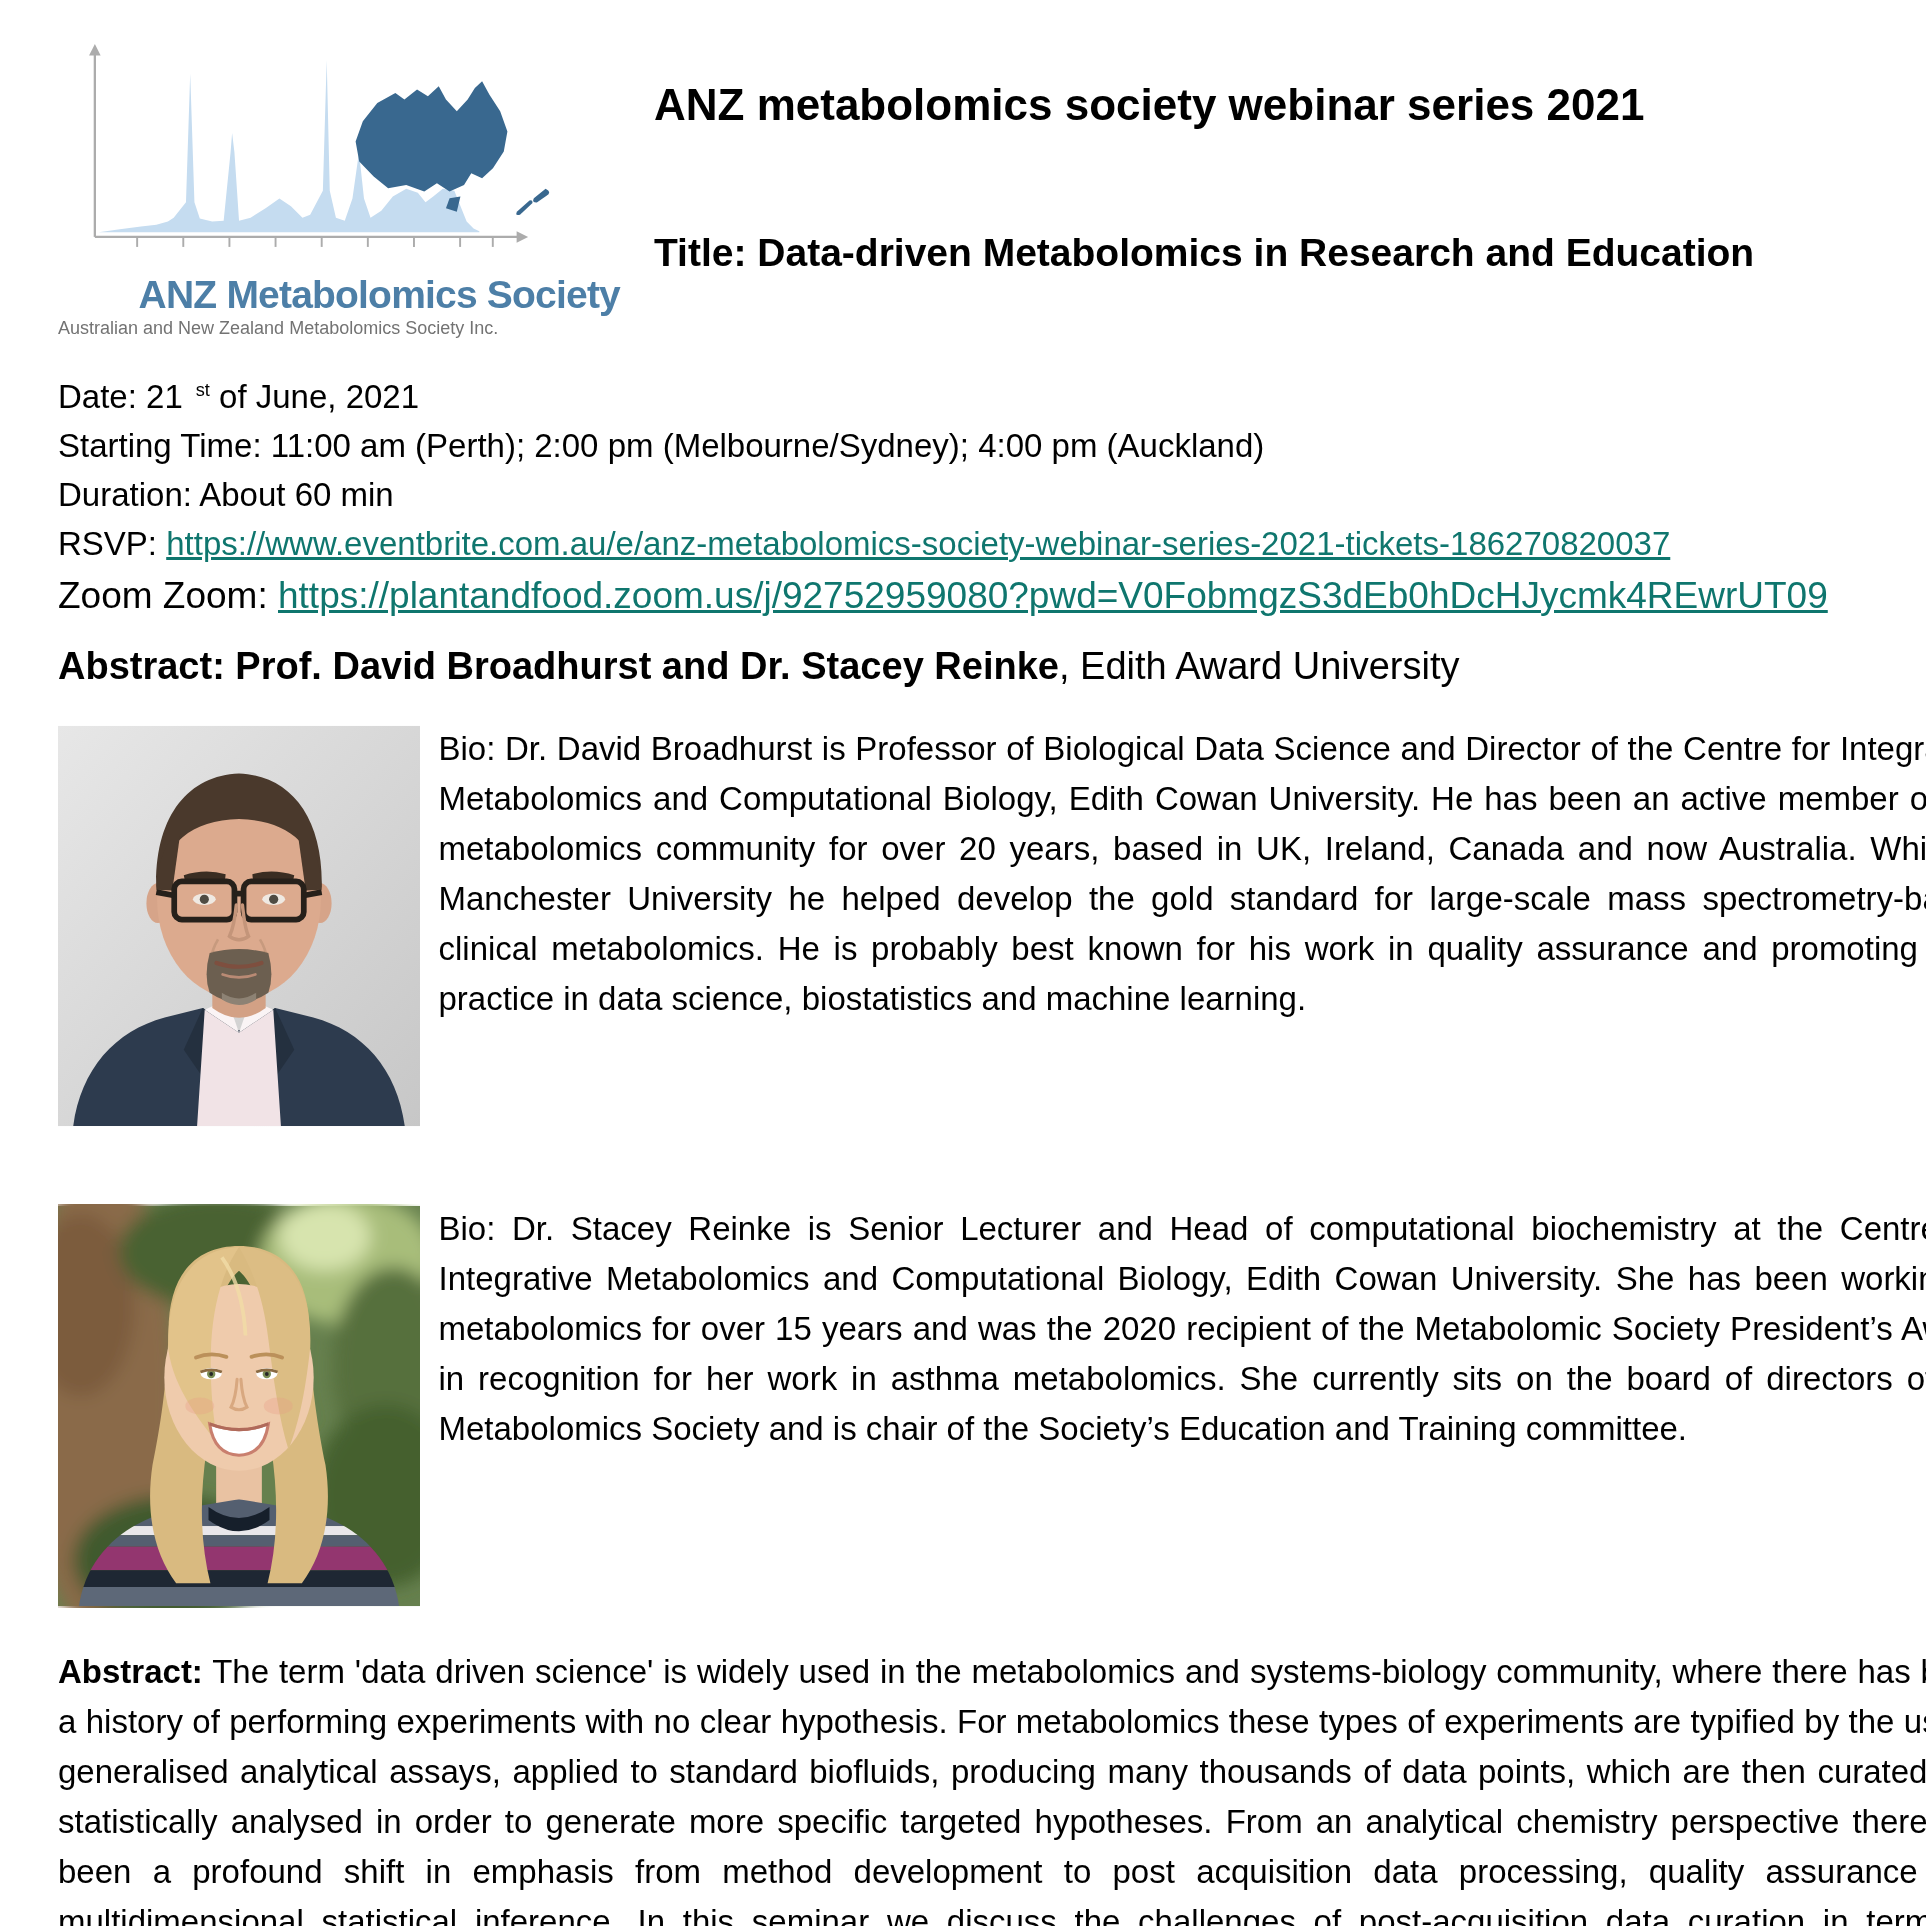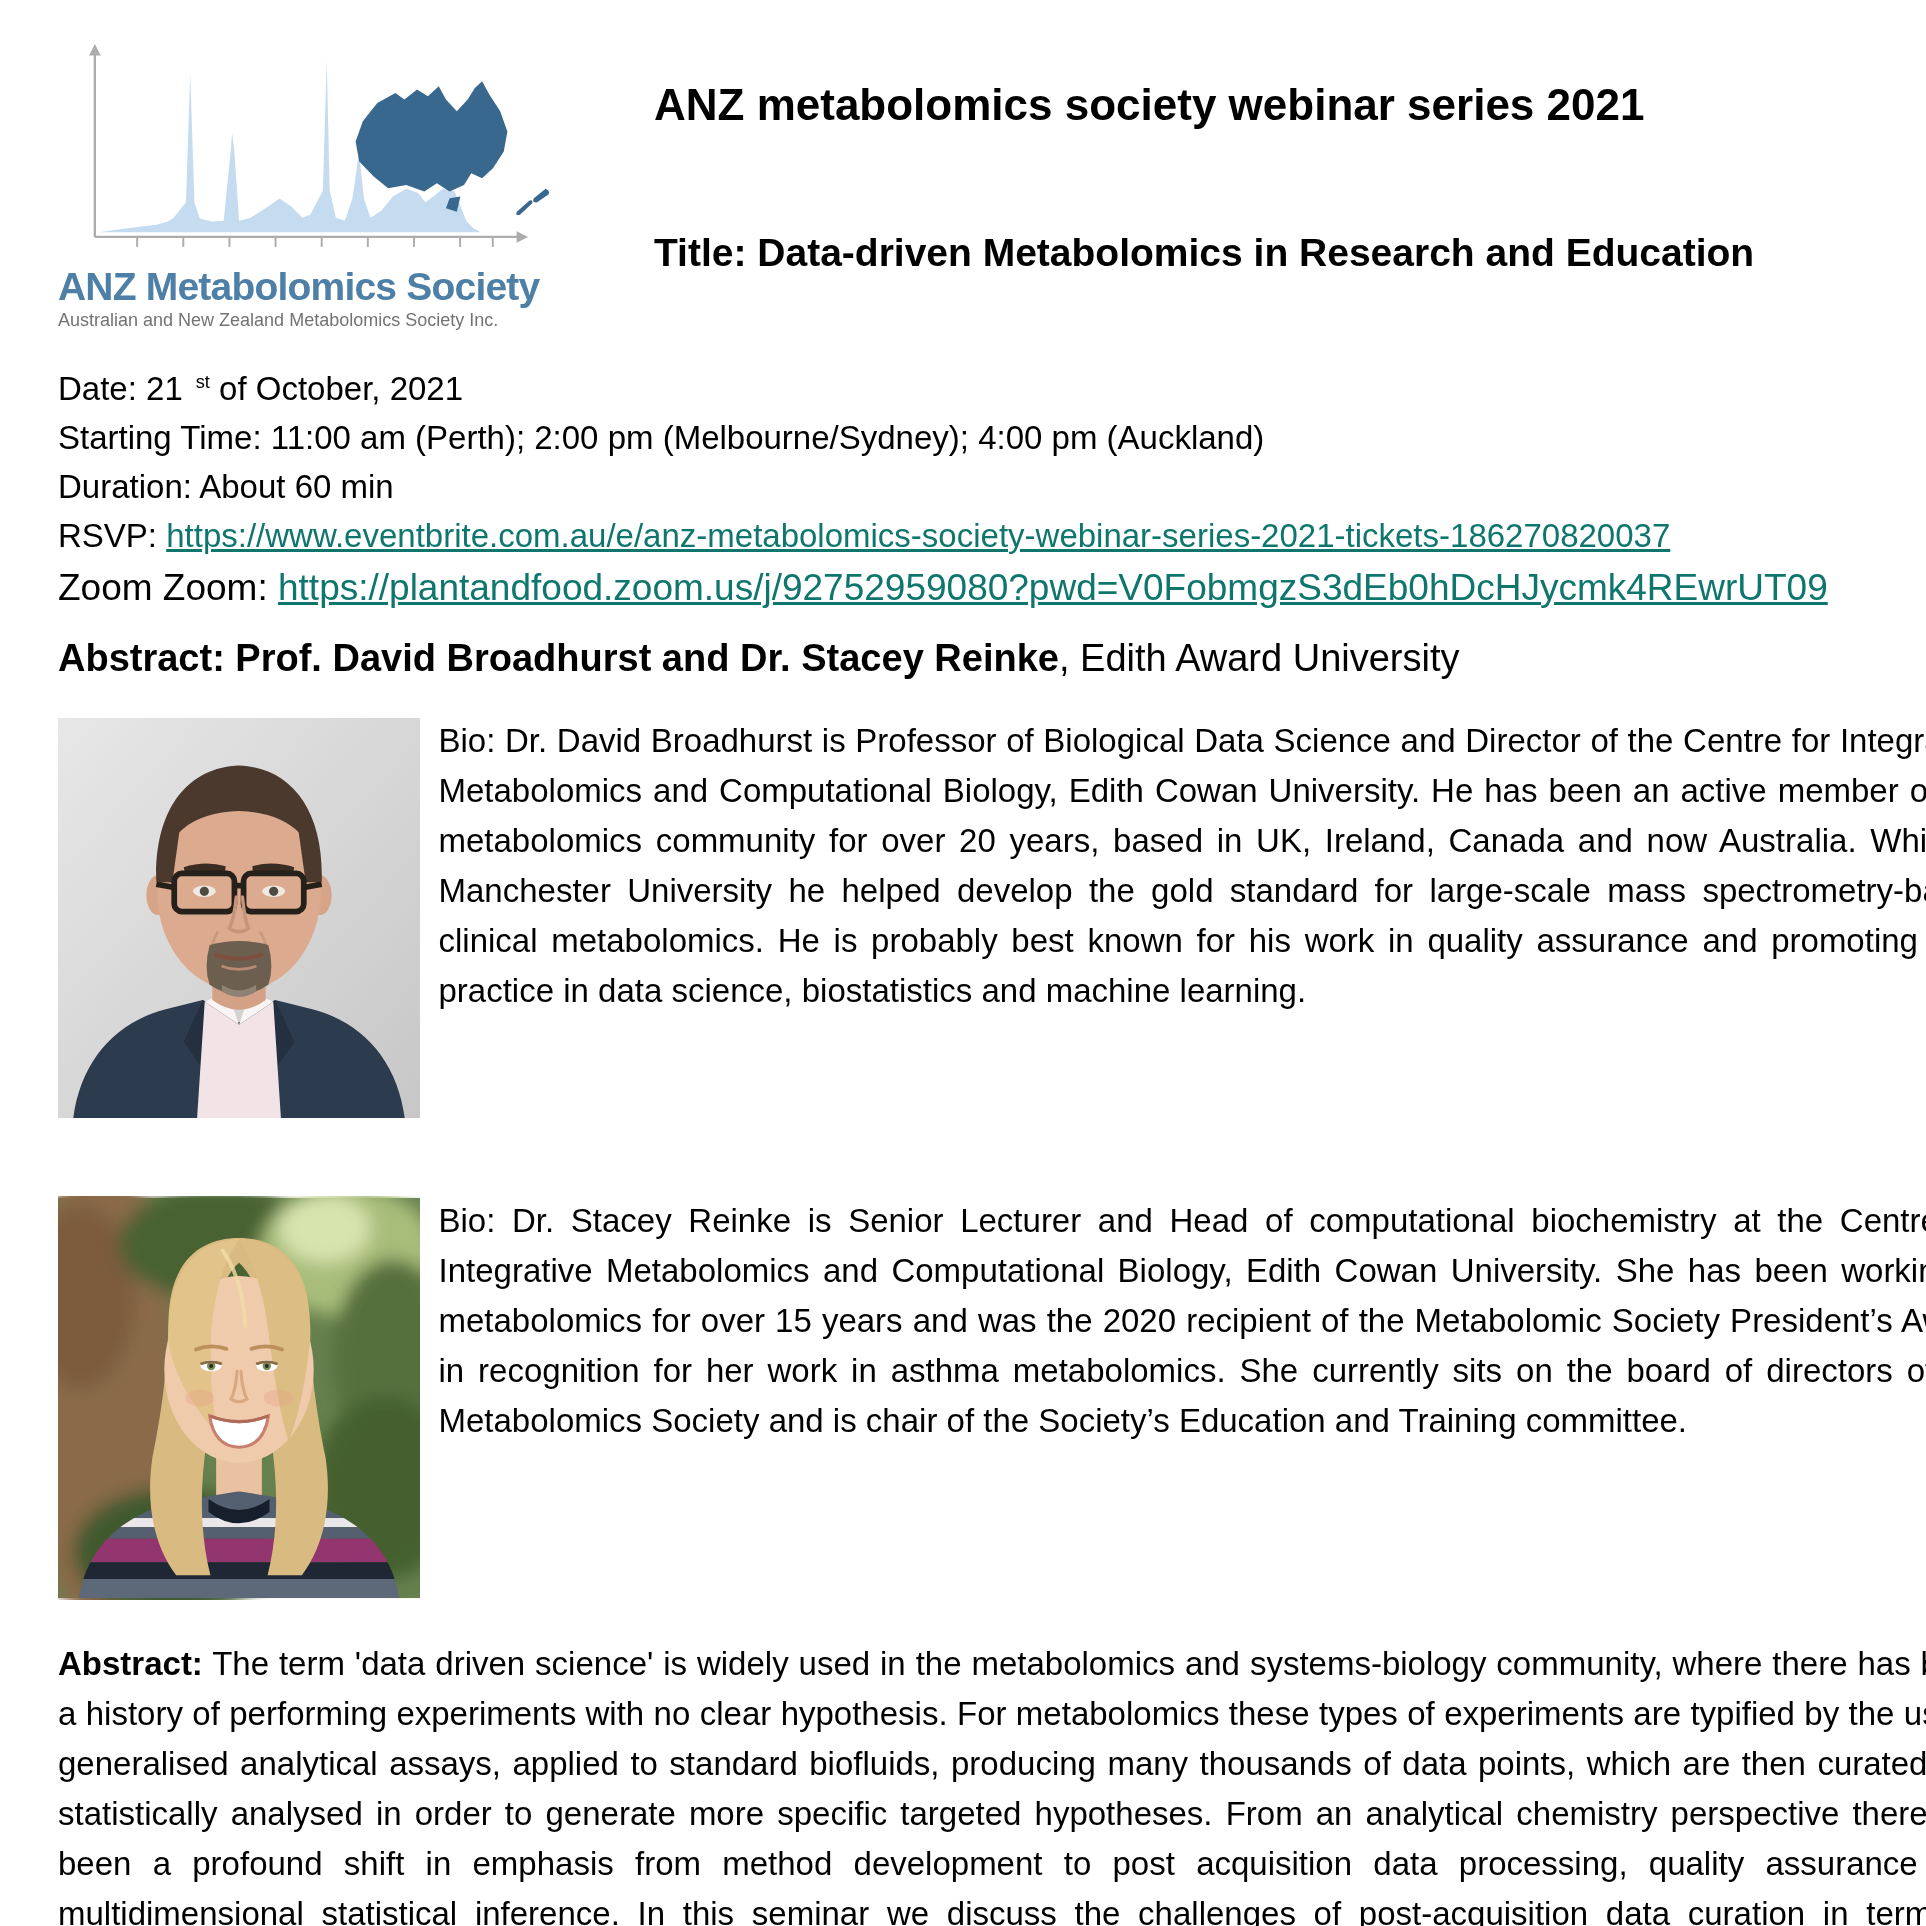--- a/index.html
+++ b/index.html
@@ -10,21 +10,21 @@
     overflow:hidden;
     font-family:"Liberation Sans",sans-serif;
     color:#000;
   }
   
   .header{display:flex;padding:37px 44px 0 58px;}
   .logo{width:562px;flex:none;}
   .logo-graphic{width:562px;height:223px;display:block;}
   .logo-title{
     color:#4d7fa7;font-weight:700;font-size:39px;line-height:1.04;
-    letter-spacing:-0.8px;white-space:nowrap;margin-top:7px;
+    letter-spacing:-0.8px;white-space:nowrap;margin-top:15px;text-align:right;
   }
   .logo-sub{font-size:18px;margin-top:2px;white-space:nowrap;color:#737373;}
   .header-text{flex:1;padding-left:34px;padding-top:42px;}
   .page-title{font-size:44px;font-weight:700;line-height:1.2;}
   .page-subtitle{font-size:39px;font-weight:700;line-height:1.2;margin-top:98px;}
   
   .details{padding:33px 44px 0 58px;font-size:33px;}
   .details p{margin:0;line-height:49px;white-space:nowrap;}
   .details sup{font-size:55%;vertical-align:super;line-height:0;margin-left:13px;}
   .details a{color:#0f766e;text-decoration:underline;}
@@ -103,21 +103,21 @@
       <div class="logo-sub">Australian and New Zealand Metabolomics Society Inc.</div>
     </div>
 
     <div class="header-text">
       <div class="page-title">ANZ metabolomics society webinar series 2021</div>
       <div class="page-subtitle">Title: Data-driven Metabolomics in Research and Education</div>
     </div>
   </div>
 
   <div class="details">
-    <p><span>Date: 21</span><sup>st</sup><span> of October, 2021</span></p>
+    <p><span>Date: 21</span><sup>st</sup><span> of June, 2021</span></p>
     <p>Starting Time: 11:00 am (Perth); 2:00 pm (Melbourne/Sydney); 4:00 pm (Auckland)</p>
     <p>Duration: About 60 min</p>
     <p><span>RSVP: </span><a href="#" title="https://www.eventbrite.com.au/e/anz-metabolomics-society-webinar-series-2021-tickets-186270820037">https://www.eventbrite.com.au/e/anz-metabolomics-society-webinar-series-2021-tickets-186270820037</a></p>
     <p class="zoom-line"><span>Zoom Zoom: </span><a href="#" title="https://plantandfood.zoom.us/j/92752959080?pwd=V0FobmgzS3dEb0hDcHJycmk4REwrUT09">https://plantandfood.zoom.us/j/92752959080?pwd=V0FobmgzS3dEb0hDcHJycmk4REwrUT09</a></p>
   </div>
 
   <div class="speakers"><b>Abstract: Prof. David Broadhurst and Dr. Stacey Reinke</b><span>, Edith Award University</span></div>
 
   <div class="bio-row first">
     <svg class="photo" viewBox="0 0 950 1050" aria-hidden="true">

